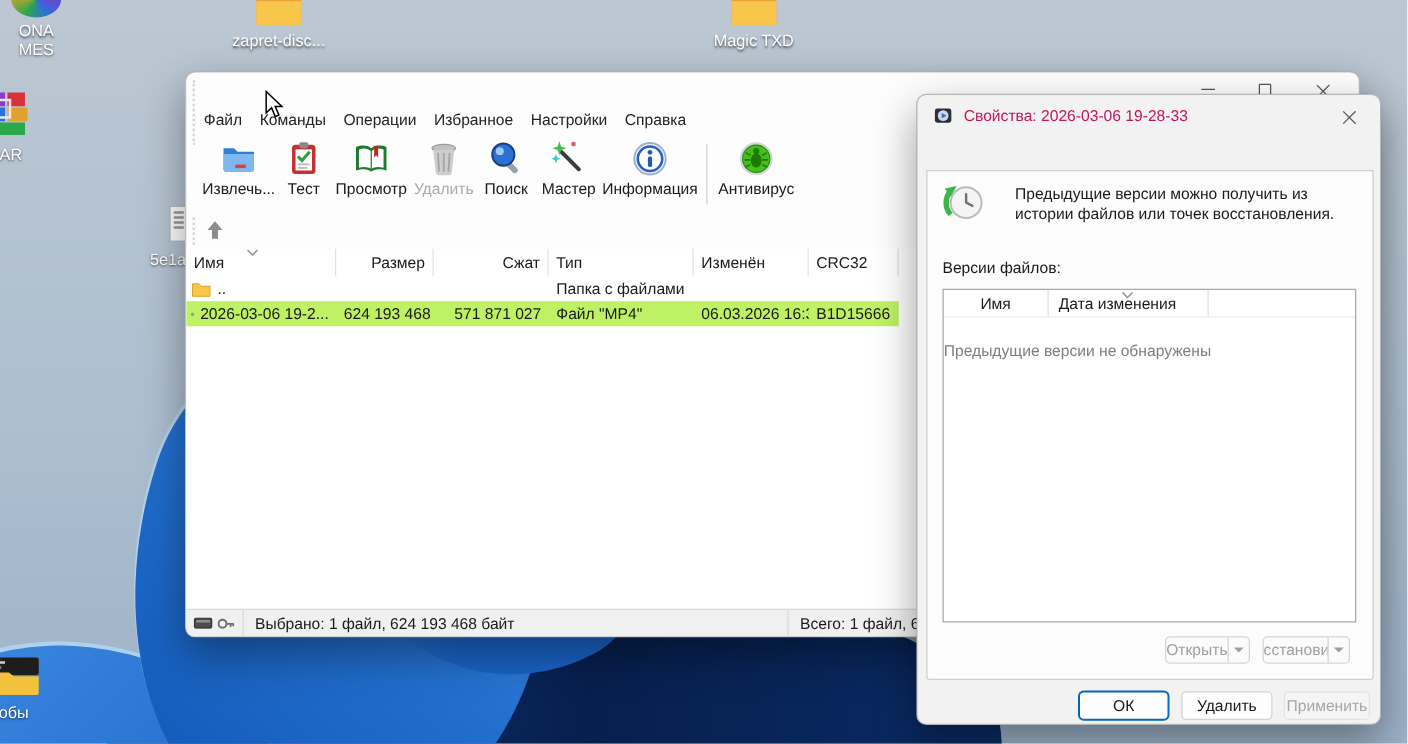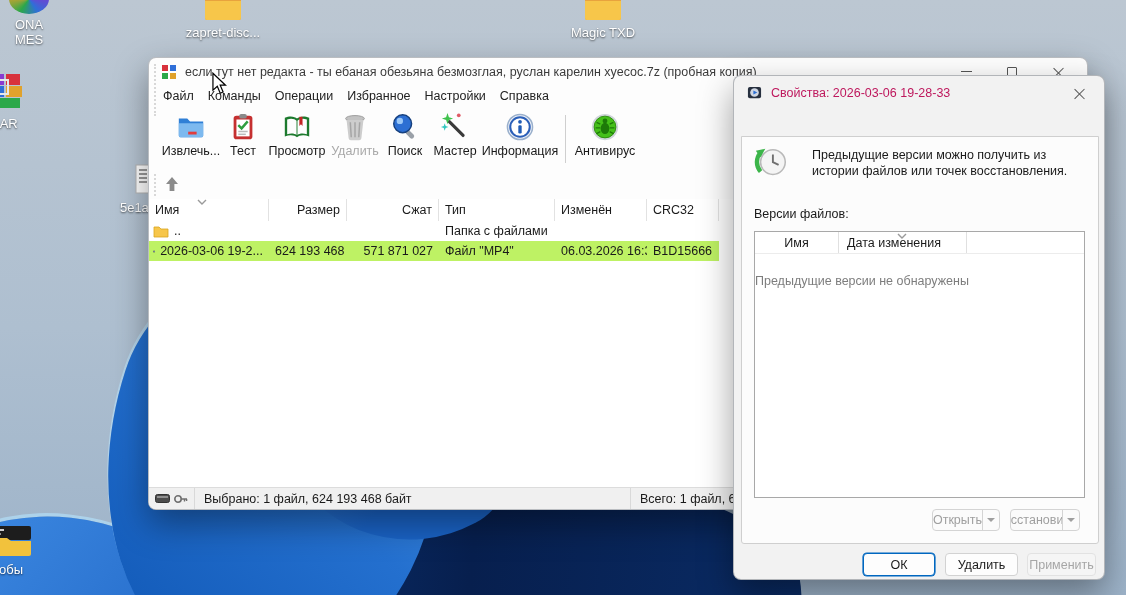--- a/index.html
+++ b/index.html
@@ -184,29 +184,20 @@
     <svg width="44" height="32" viewBox="0 0 44 32">
       <rect x="2" y="2" width="40" height="14" rx="2" fill="#1d1d1d"></rect>
       <rect x="5" y="5" width="10" height="2" fill="#cfcfcf"></rect>
         <rect x="5" y="9" width="7" height="2" fill="#8f8f8f"></rect>
       <path d="M2 14 h16 l4 3 h20 v13 a2 2 0 0 1 -2 2 h-36 a2 2 0 0 1 -2 -2 z" fill="#f2c23c"></path>
     </svg>
     <div class="lbl">обы</div>
   </div>
 
   <div class="win szwin">
-    <div class="sz-title">
-      <svg width="16" height="16" viewBox="0 0 16 16">
-        <rect x="1" y="1" width="6" height="6" fill="#d8323c"></rect>
-          <rect x="9" y="1" width="6" height="6" fill="#2f6fd8"></rect>
-        <rect x="1" y="9" width="6" height="6" fill="#2ba84a"></rect>
-          <rect x="9" y="9" width="6" height="6" fill="#e0a22c"></rect>
-      </svg>
-      <span class="ttl">если тут нет редакта - ты ебаная обезьяна безмозглая, руслан карелин хуесос.7z (пробная копия)</span>
-    </div>
     <div class="winctl ctl-min" style="right:98px;">
         <span></span>
       </div>
     <div class="winctl ctl-max" style="right:52px;">
         <span></span>
       </div>
     <div class="winctl" style="right:6px;">
         <span class="xglyph"></span>
       </div>
 

